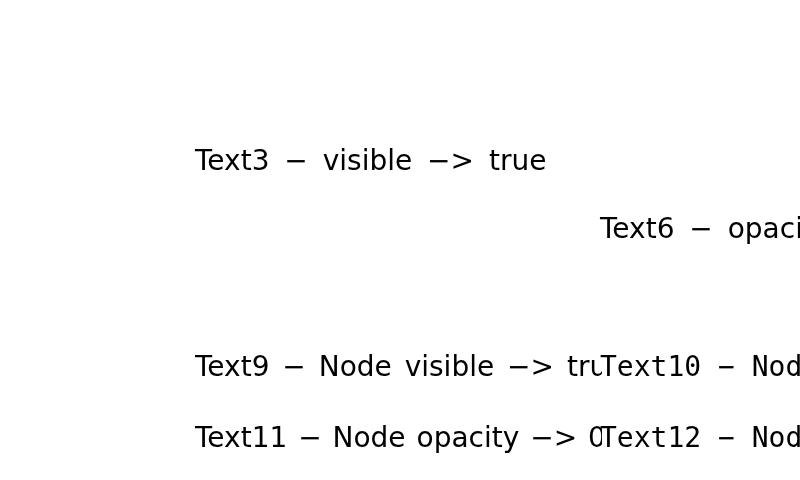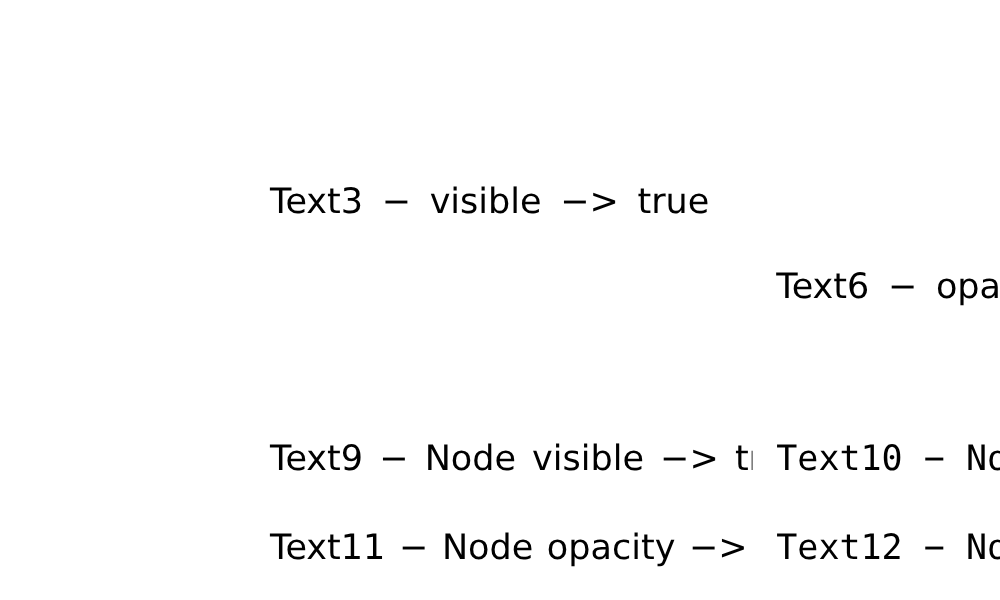--- a/index.html
+++ b/index.html
@@ -9,21 +9,20 @@
     background:#ffffff;
     overflow:hidden;
     font-family:"DejaVu Sans",sans-serif;
   }
   .lbl{
     position:absolute;
     font-size:28px;
     line-height:1;
     color:#000000;
     white-space:pre;
-    margin-left:21px;
   }
   .sans{font-family:"DejaVu Sans",sans-serif;}
   .mono{font-family:"DejaVu Sans Mono",monospace;}
   .ws6{word-spacing:6px;}
   .ws4{word-spacing:4px;}
   .ws2{word-spacing:2px;}
   .ws0{word-spacing:0;}
   
   .clip{
     position:absolute;

